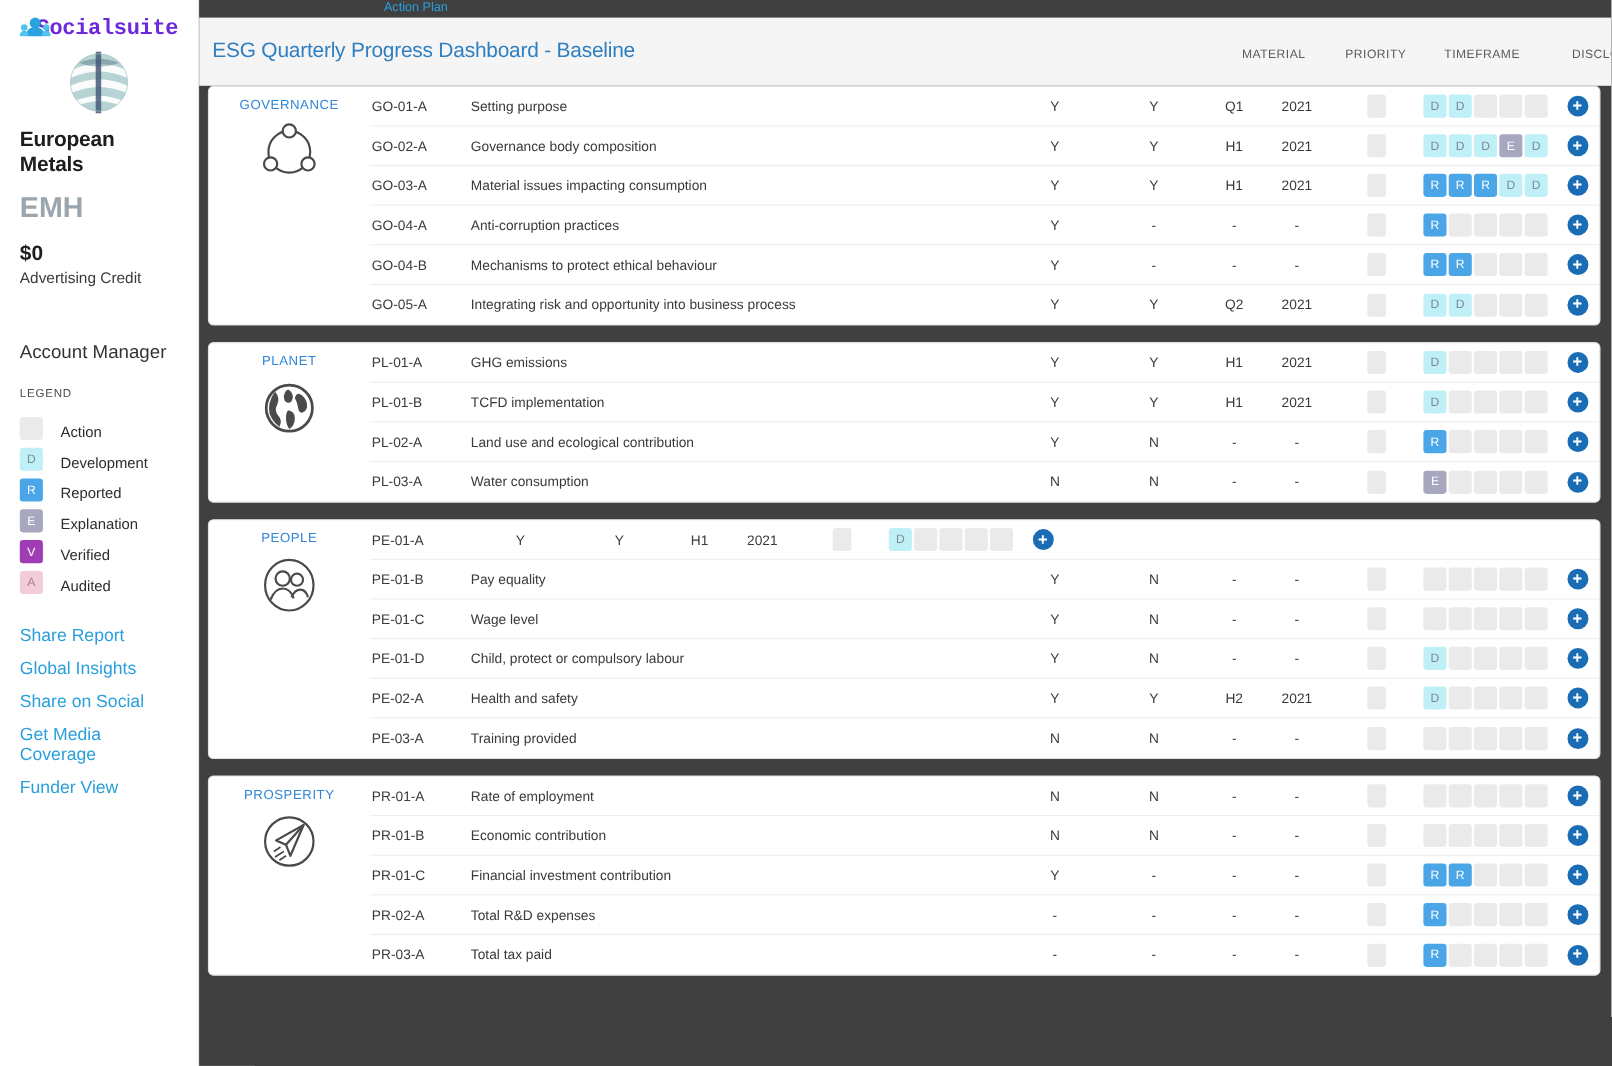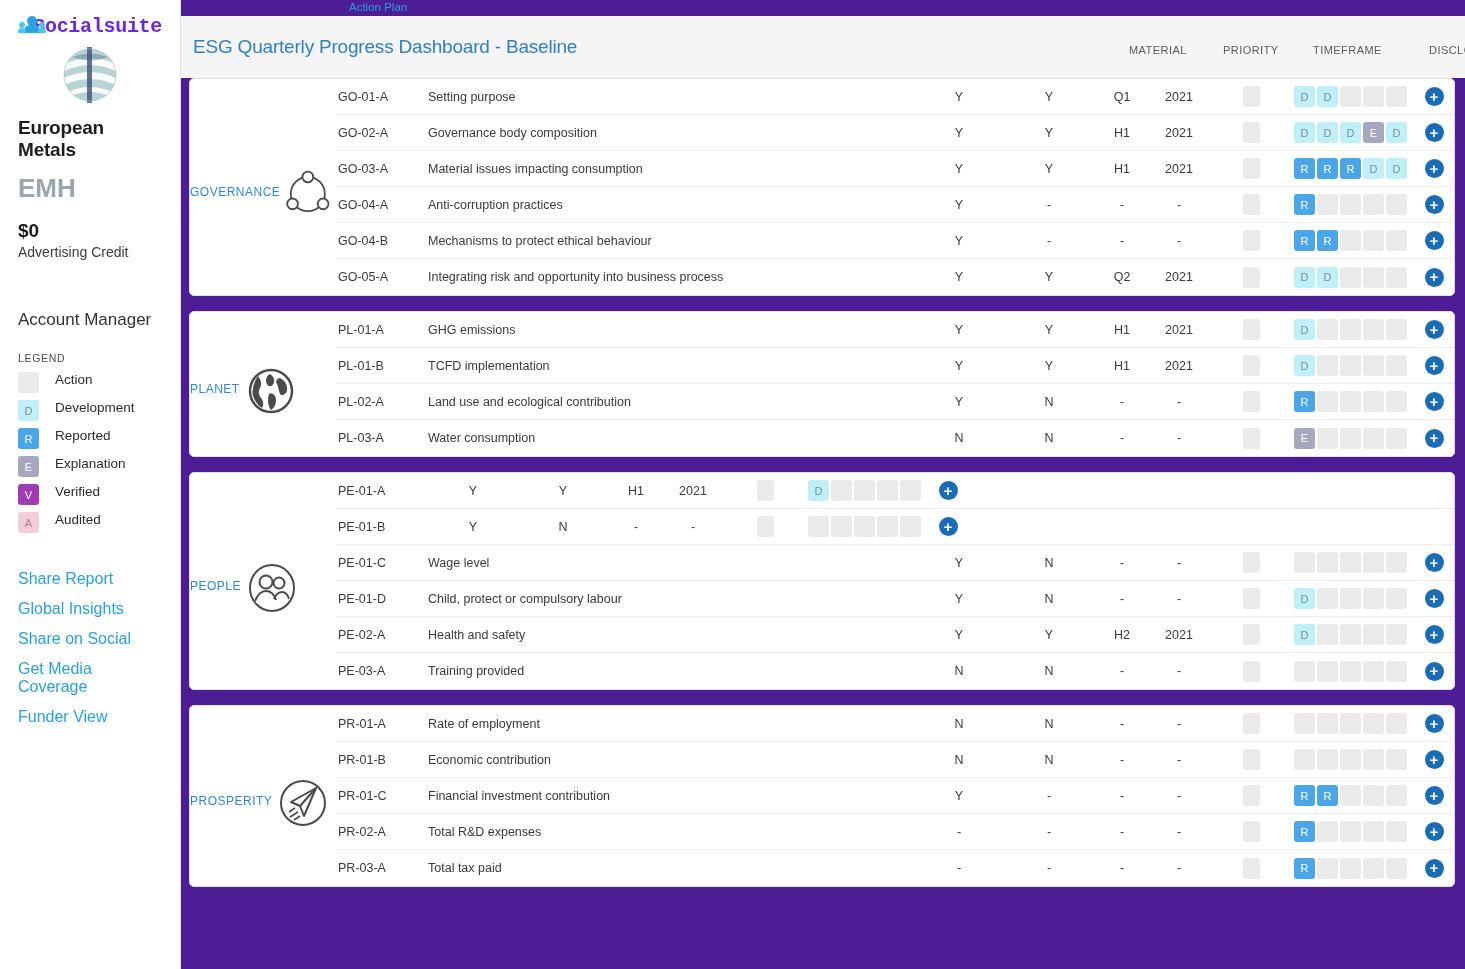--- a/index.html
+++ b/index.html
@@ -42,36 +42,36 @@
     display: block;
   }
   .org-name { font-size: 19px; font-weight: bold; color: #1d1d1d; margin-top: 11px; letter-spacing: -0.2px; }
   .org-ticker { font-size: 26px; font-weight: bold; color: #9aa5ad; margin-top: 12px; }
   .credit-amount { font-size: 19px; font-weight: bold; color: #1d1d1d; margin-top: 16px; }
   .credit-label { font-size: 14px; color: #3b3b3b; margin-top: 2px; }
 
   .account-manager { font-size: 17px; color: #333; margin-top: 50px; }
   .legend-title { font-size: 10.5px; color: #4a4a4a; letter-spacing: 0.7px; margin-top: 22px; }
   .legend-list { margin-top: 8px; }
-  .legend-row { display: flex; align-items: flex-start; height: 28px; }
+  .legend-row { display: flex; align-items: flex-end; height: 28px; }
   .legend-swatch {
     width: 21px; height: 21px; border-radius: 3px;
     display: flex; align-items: center; justify-content: center;
     font-size: 11px; color: #ffffff; font-weight: 400;
   }
   .legend-label { font-size: 13.5px; color: #2b2b2b; margin-left: 16px; }
 
   .side-link {
     display: block; font-size: 16px; color: #2B9FDC; margin-top: 12px; cursor: pointer;
     text-decoration: none;
   }
   .side-link.first { margin-top: 30px; }
 
   
-  .main { flex: 1; height: 969px; background: #4c1d95; position: relative; overflow: hidden; }
+  .main { flex: 1; height: 969px; background: #404040; position: relative; overflow: hidden; }
   .action-plan-bar { height: 16px; position: relative; }
   .action-plan-link {
     position: absolute; left: 168px; top: 1px;
     font-size: 11.5px; color: #2B9FDC; cursor: pointer;
   }
 
   .report-header {
     background: #f5f5f5;
     height: 62px;
     display: flex; align-items: flex-start;
@@ -94,21 +94,21 @@
 
   .sections { padding: 0 10px 0 8px; }
   .section-card {
     border: 1px solid #e0e0e0; border-radius: 5px;
     background: #ffffff; margin-bottom: 15px;
     display: flex; position: relative;
     box-shadow: 0 0 0 rgba(0,0,0,0);
   }
   .section-pillar {
     width: 146px; min-width: 146px; padding-top: 9px;
-    display: flex; flex-direction: row; align-items: center; text-align: center;
+    display: flex; flex-direction: column; align-items: center; text-align: center;
   }
   .pillar-name {
     font-size: 12px; color: #2f86d8; letter-spacing: 0.5px; font-weight: 500;
   }
   .pillar-icon { margin-top: 5px; width: 62px; height: 62px; }
   .rows { flex: 1; }
   .row {
     display: flex; align-items: center; height: 36px;
     border-bottom: 1px solid #ededed; position: relative;
   }
@@ -491,20 +491,21 @@
                 <div class="mat-box" style="background: rgb(234, 234, 234); color: rgb(138, 138, 138);"></div>
                 <div class="mat-box" style="background: rgb(234, 234, 234); color: rgb(138, 138, 138);"></div>
                 <div class="mat-box" style="background: rgb(234, 234, 234); color: rgb(138, 138, 138);"></div>
               </div>
               <div class="cell-add">
                 <div class="add-btn">+</div>
               </div>
             </div>
             <div class="row">
               <div class="cell-code">PE-01-B</div>
+              <div class="cell-name">Pay equality</div>
               <div class="cell-val">Y</div>
               <div class="cell-val">N</div>
               <div class="cell-val timeframe">-</div>
               <div class="cell-val year">-</div>
               <div class="cell-disclosure">
                 <div class="disc-box"></div>
               </div>
               <div class="cell-maturity">
                 <div class="mat-box" style="background: rgb(234, 234, 234); color: rgb(138, 138, 138);"></div>
                 <div class="mat-box" style="background: rgb(234, 234, 234); color: rgb(138, 138, 138);"></div>

